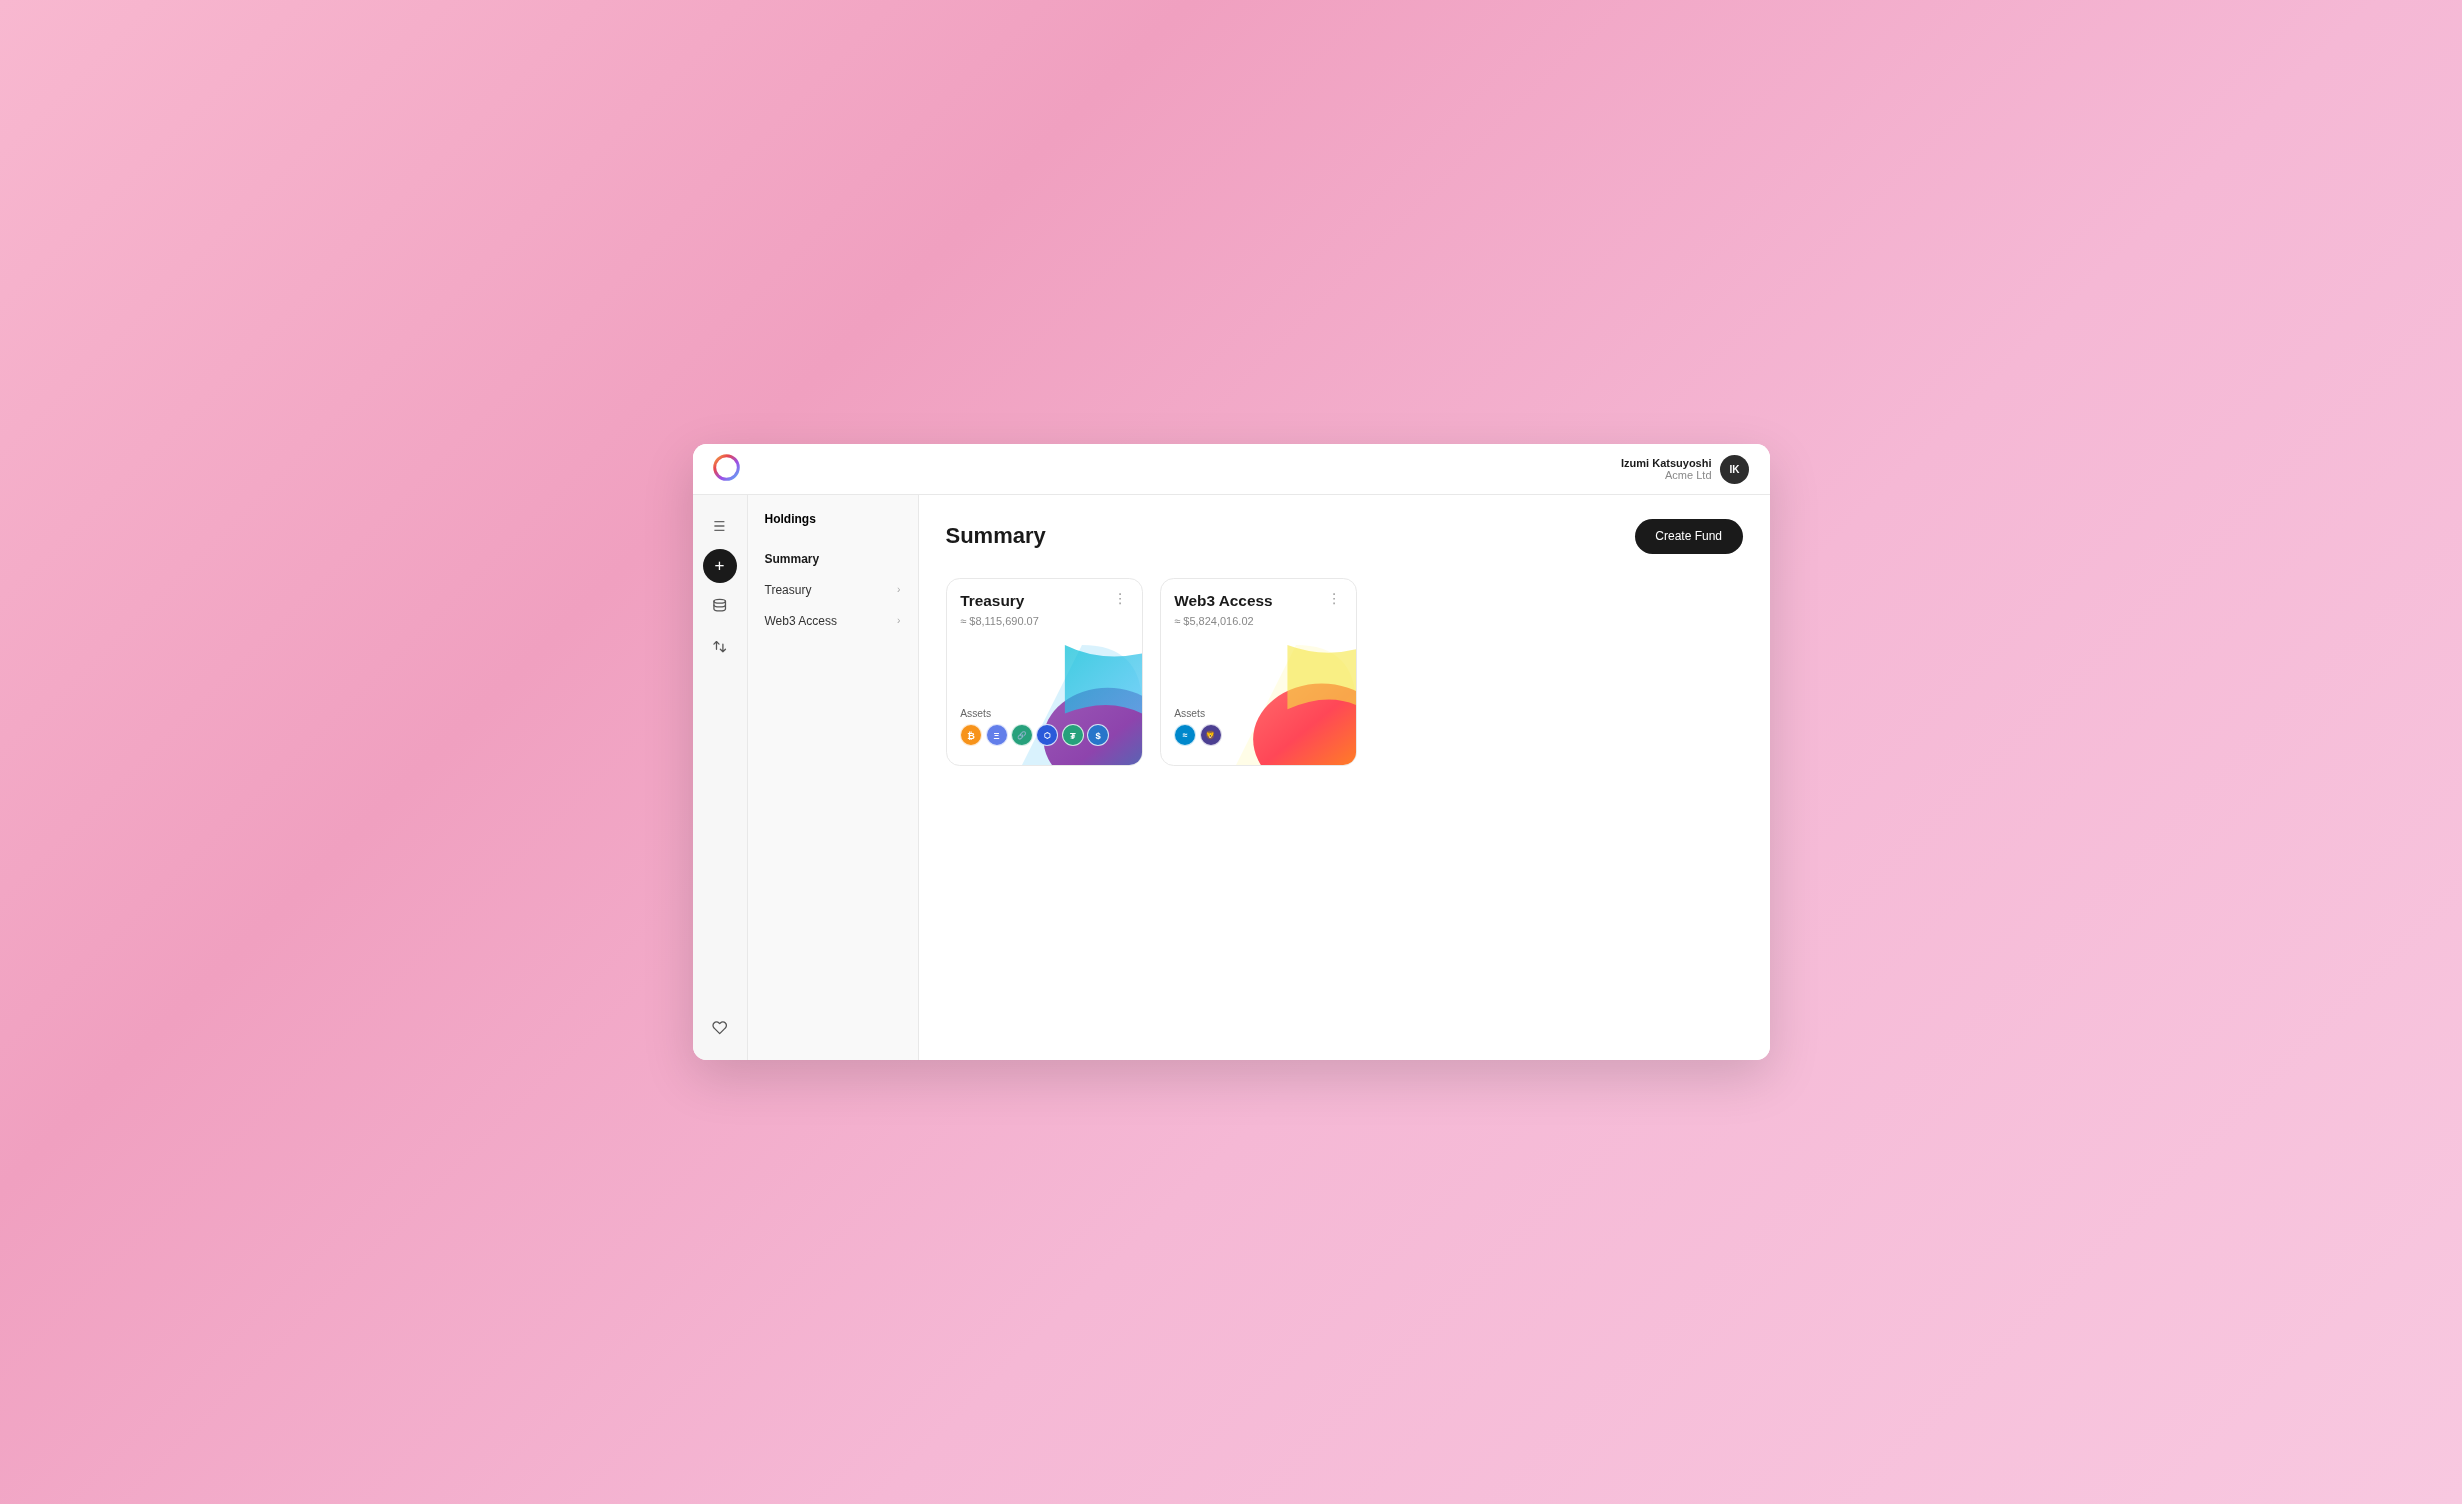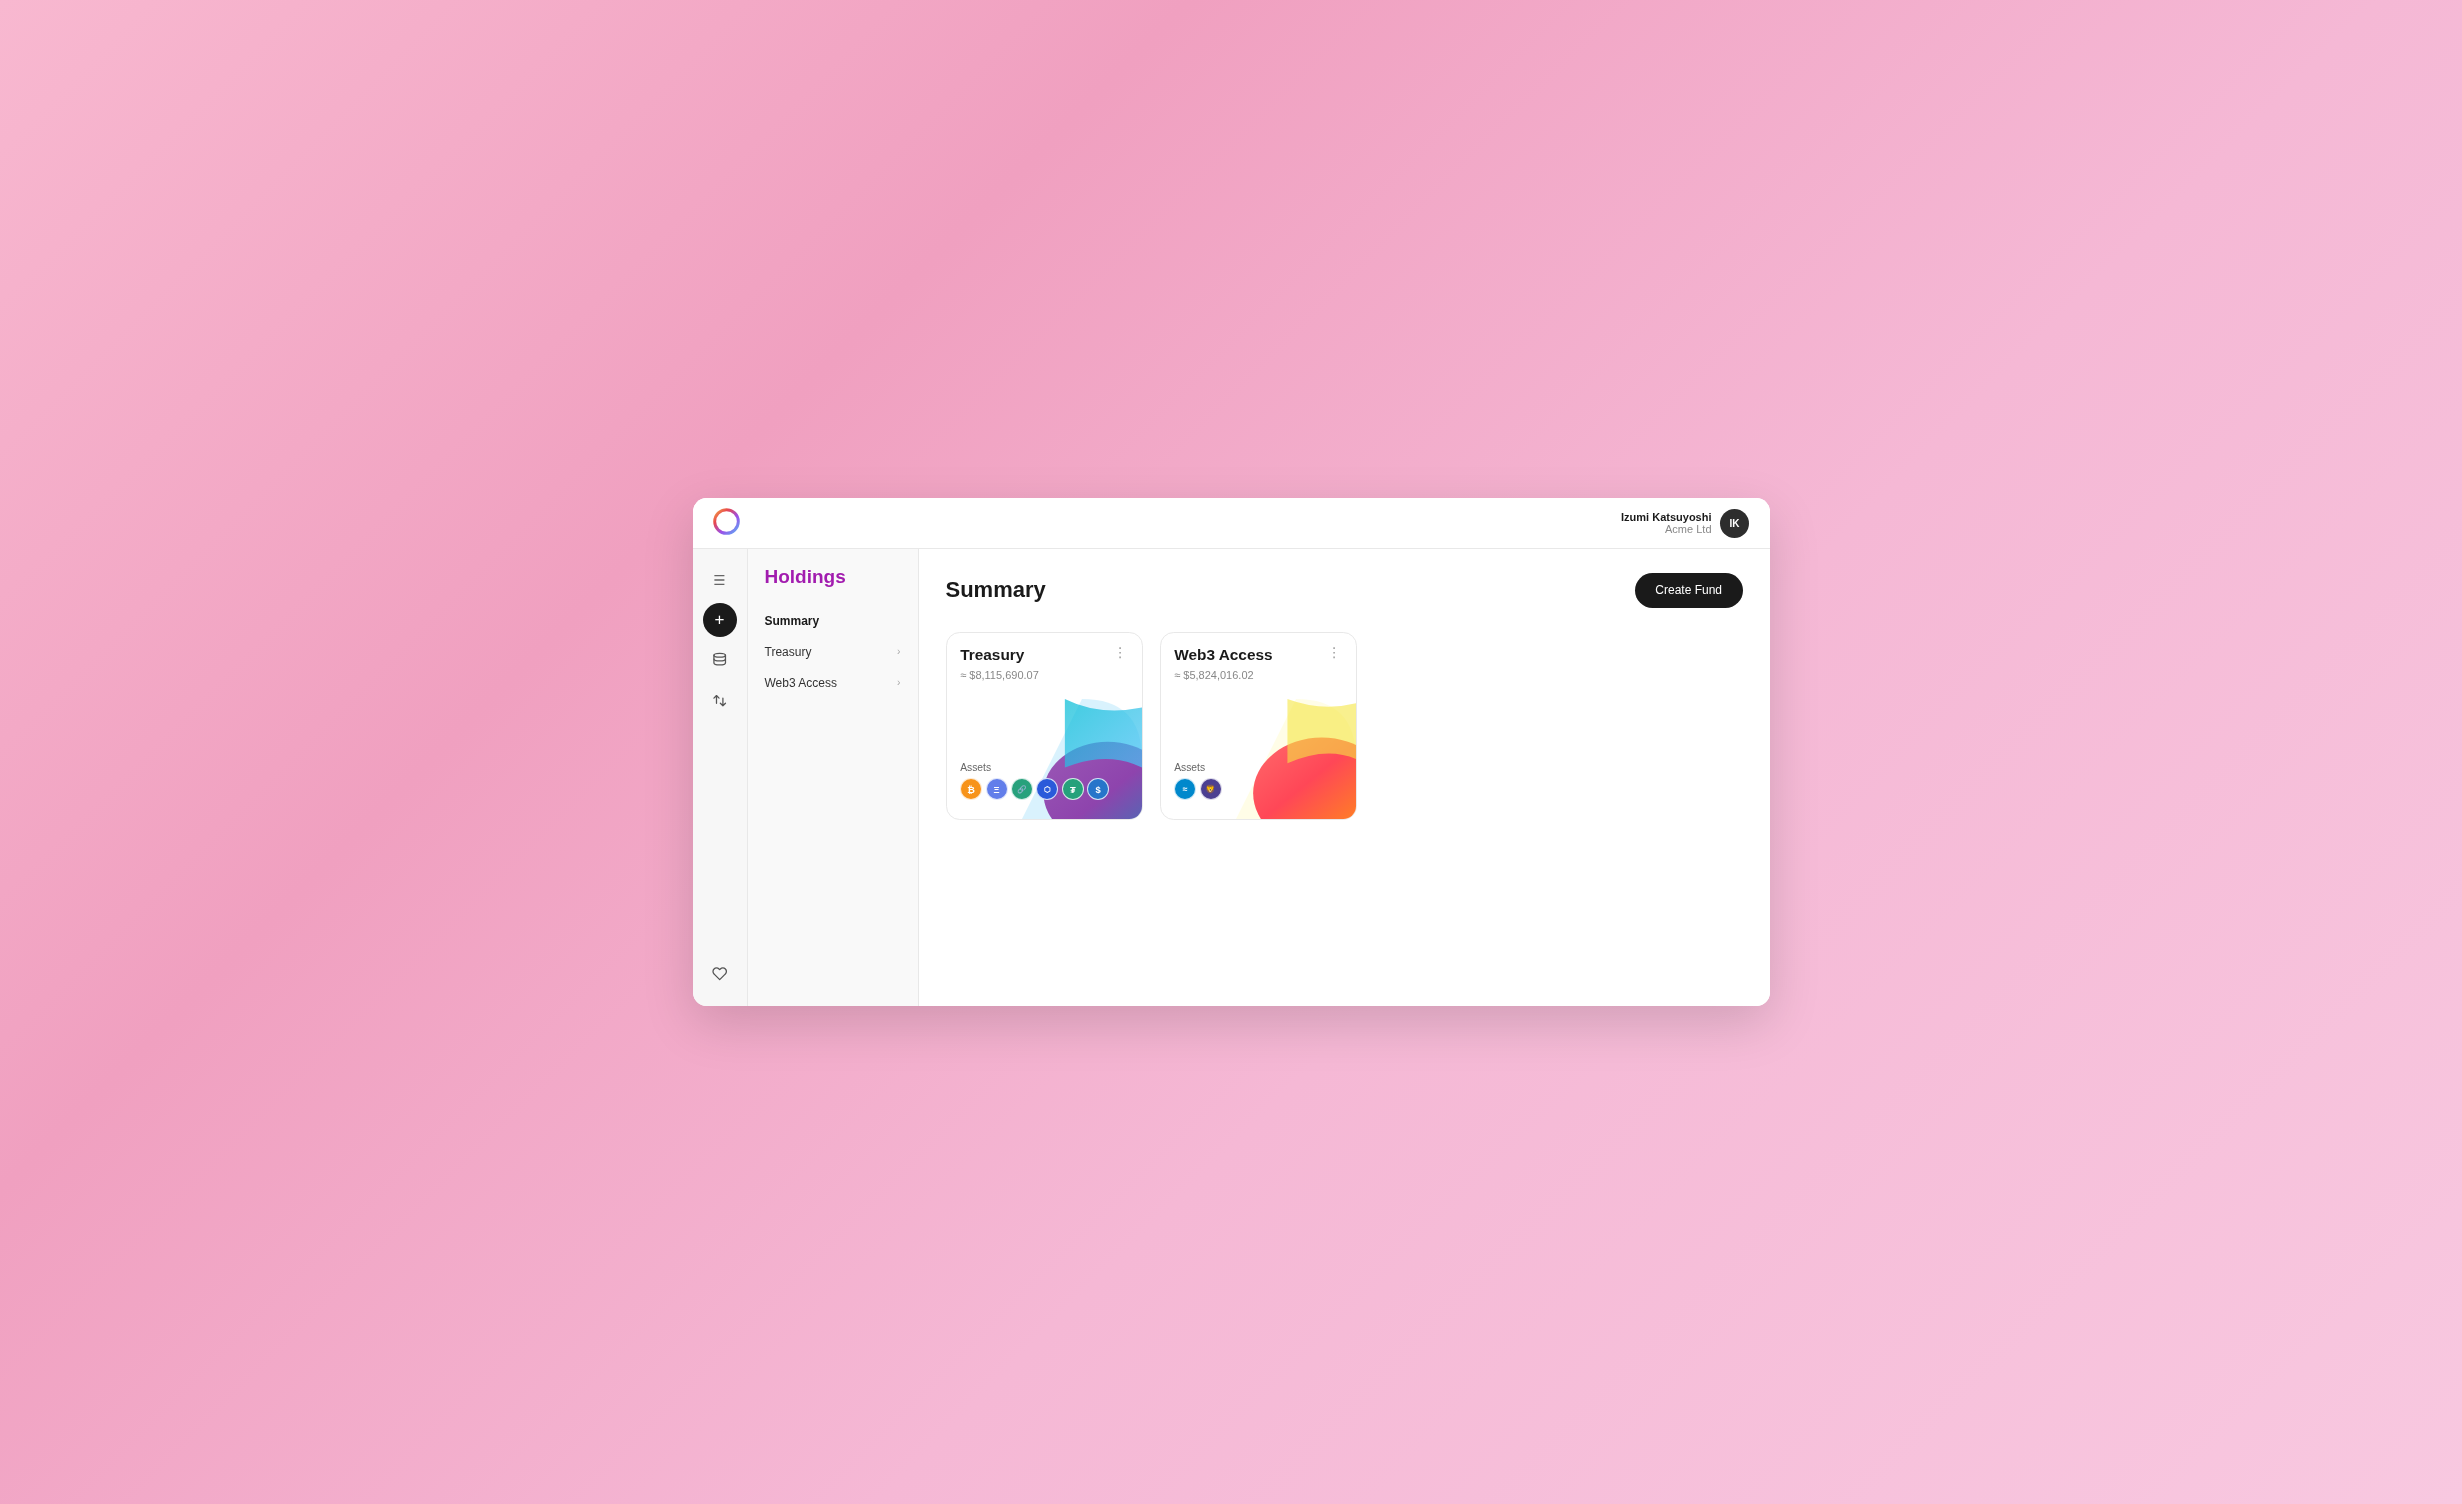--- a/index.html
+++ b/index.html
@@ -6,21 +6,21 @@
     body {
       background: linear-gradient(135deg, #f8b8d0 0%, #f0a0c0 30%, #f5b8d5 60%, #f8c8e0 100%);
       min-height: 100vh;
       display: flex;
       align-items: center;
       justify-content: center;
       font-family: -apple-system, BlinkMacSystemFont, 'Segoe UI', sans-serif;
     }
     .app-window {
       width: 1077px;
-      height: 508px;
+      height: 616px;
       background: #fff;
       border-radius: 13.7px;
       overflow: hidden;
       display: flex;
       flex-direction: column;
       box-shadow: 0 17px 51px rgba(0,0,0,0.15);
     }
     
     .top-bar {
       height: 51px;
@@ -101,23 +101,23 @@
     }
     
     .nav-sidebar {
       width: 171px;
       background: #f9f9f9;
       border-right: 0.9px solid #e8e8e8;
       padding: 17px 0;
       flex-shrink: 0;
     }
     .nav-title {
-      font-size: 19px;
+      font-size: 12px;
       font-weight: 700;
-      color: #a21caf;
+      color: #000000;
       padding: 0 17px 17px;
     }
     .nav-item {
       display: flex;
       align-items: center;
       justify-content: space-between;
       padding: 8.5px 17px;
       cursor: pointer;
       color: #333;
       font-size: 12px;

